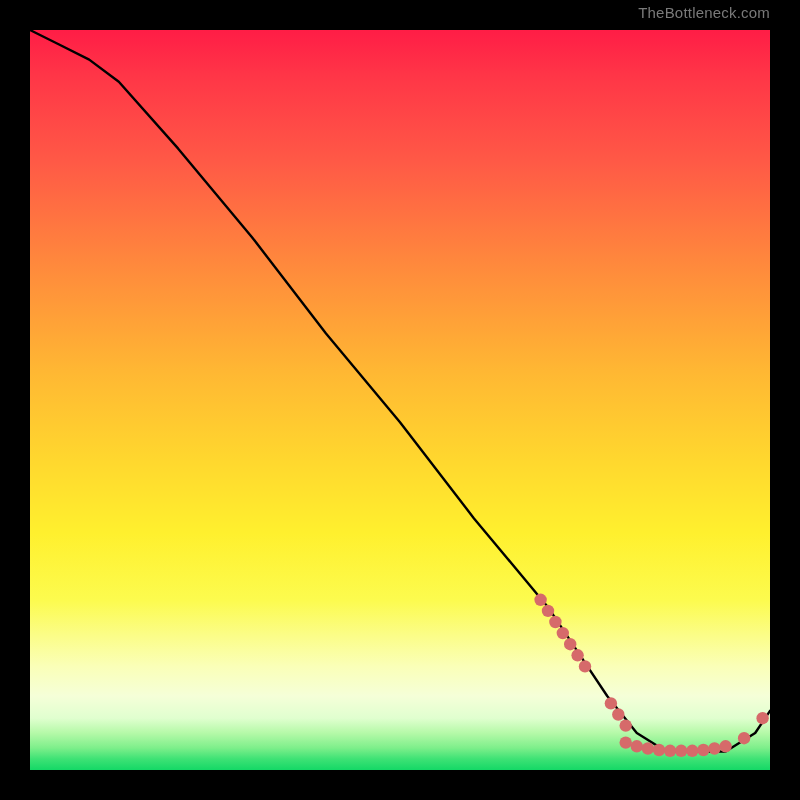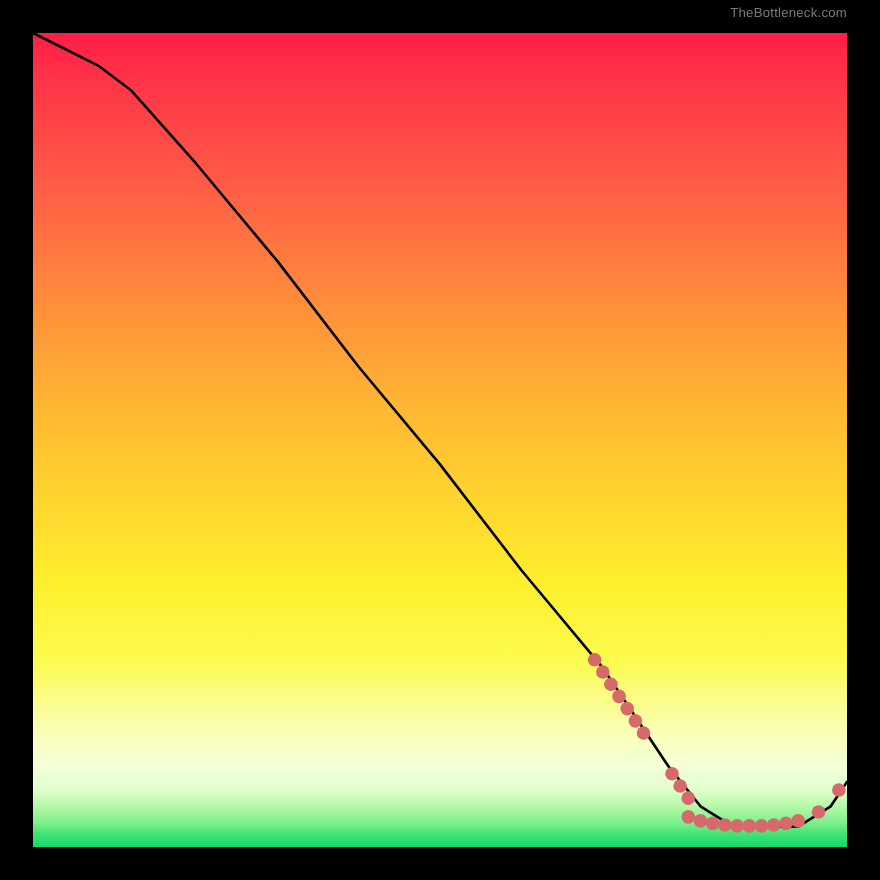--- a/index.html
+++ b/index.html
@@ -52,21 +52,21 @@
     left: 0;
     width: 740px;
     height: 740px;
     overflow: visible;
   }
   .watermark {
     position: absolute;
     top: 4px;
     right: 30px;
     color: #7a7a7a;
-    font-size: 12px;
+    font-size: 15px;
     font-weight: 500;
     letter-spacing: 0.2px;
     user-select: none;
   }
 </style>
 </head>
 <body>
 
 <div class="frame">
 

